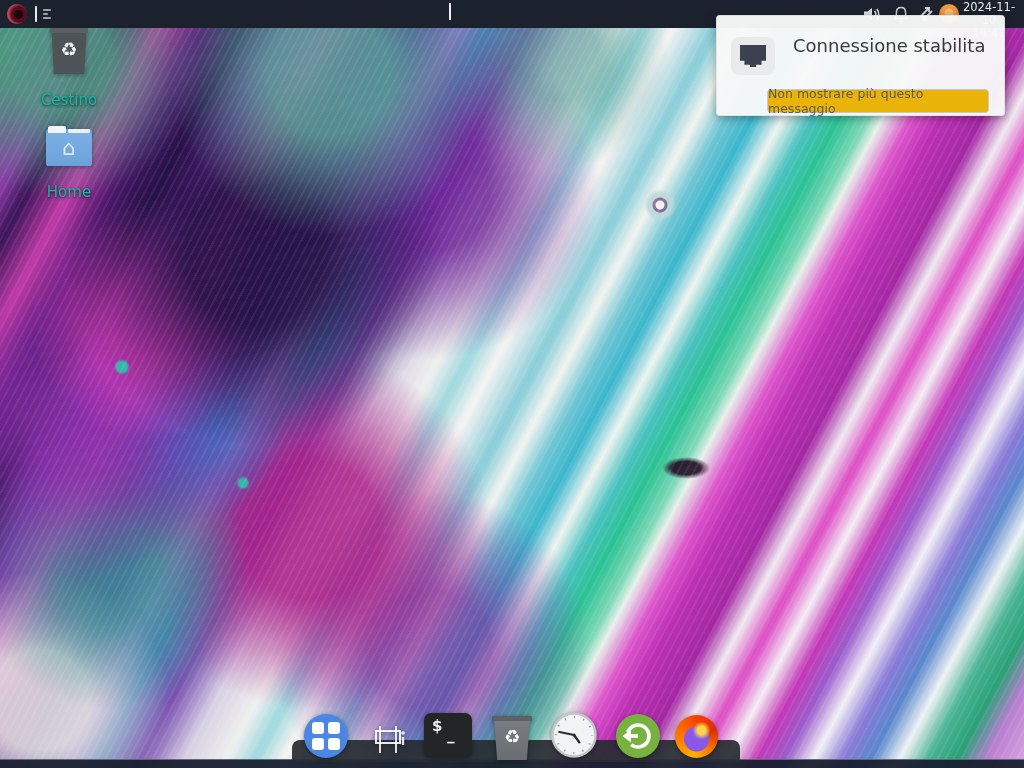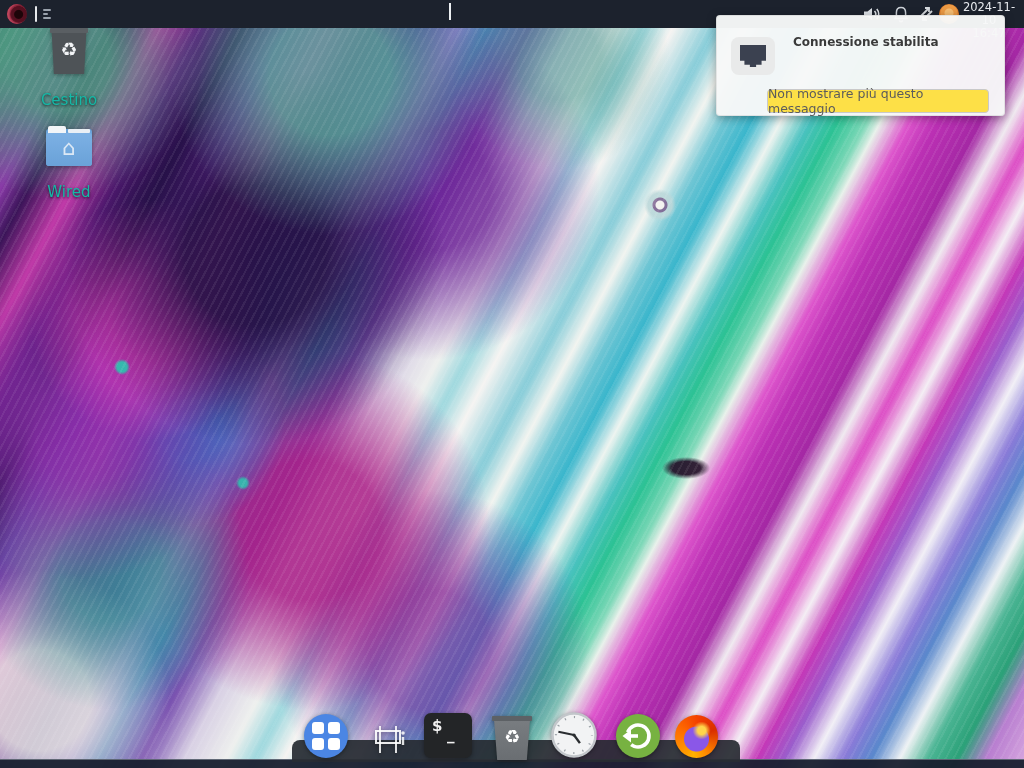--- a/index.html
+++ b/index.html
@@ -71,24 +71,24 @@
     background:linear-gradient(#7cb0e4,#6aa2d8);}
   .folder .glyph{position:absolute;left:0;right:0;top:12px;color:#e8f0f8;font-size:21px;line-height:1;opacity:.9;}
 
   
   .notification{position:absolute;left:716px;top:15px;width:289px;height:101px;z-index:7;
     background:rgba(247,248,248,.97);border:1px solid rgba(0,0,0,.08);border-radius:4px;
     box-shadow:0 2px 10px rgba(0,0,0,.35);}
   .n-iconbox{position:absolute;left:14px;top:21px;width:44px;height:38px;background:#e9eaea;border-radius:8px;}
   .eth-glyph{position:absolute;left:9px;top:8px;width:26px;height:22px;background:#3b4150;
     clip-path:polygon(0 0,100% 0,100% 72%,83% 72%,83% 90%,62% 90%,62% 100%,38% 100%,38% 90%,17% 90%,17% 72%,0 72%);}
-  .n-title{position:absolute;left:76px;top:19px;font-size:12px;font-weight:bold;color:#3a3a3a;}
+  .n-title{position:absolute;left:76px;top:19px;font-size:18px;font-weight:normal;color:#3a3a3a;}
   .n-body{position:absolute;left:76px;top:38px;width:206px;font-size:13px;line-height:16px;color:#4e4e4e;}
   .n-btn{position:absolute;left:50px;top:73px;width:222px;height:24px;border:1px solid #c9c9c9;border-radius:4px;
-    background:#fde047;color:#5c5c5c;font-size:12.5px;display:flex;align-items:center;justify-content:center;cursor:default;}
+    background:#eab308;color:#5c5c5c;font-size:12.5px;display:flex;align-items:center;justify-content:center;cursor:default;}
 
   
   .dock-bar{position:absolute;left:292px;top:740px;width:448px;height:22px;z-index:3;
     background:rgba(40,44,51,.93);border-radius:8px 8px 0 0;}
   .dock-item{position:absolute;z-index:4;filter:drop-shadow(0 1px 2px rgba(0,0,0,.4));}
   .app-launcher{left:304px;top:714px;width:44px;height:44px;border-radius:50%;background:#4b86e4;
     display:grid;grid-template-columns:12px 12px;grid-template-rows:12px 12px;gap:4px;place-content:center;}
   .app-launcher span{background:#fff;border-radius:3px;}
   .workspaces{left:369px;top:721px;}
   .terminal{left:424px;top:713px;width:48px;height:45px;background:#232527;border-radius:7px;}
@@ -157,21 +157,21 @@
   </div>
 
   <div class="desk-icon" style="left:31px;top:126px">
     <div class="folder">
       <div class="back"></div>
         <div class="tab"></div>
         <div class="paper"></div>
         <div class="front"></div>
       <div class="glyph">⌂</div>
     </div>
-    <div class="label">Wired</div>
+    <div class="label">Home</div>
   </div>
 
   <div class="notification">
     <div class="n-iconbox">
       <div class="eth-glyph"></div>
     </div>
     <div class="n-title">Connessione stabilita</div>
     <div class="n-btn">Non mostrare più questo messaggio</div>
   </div>
 

